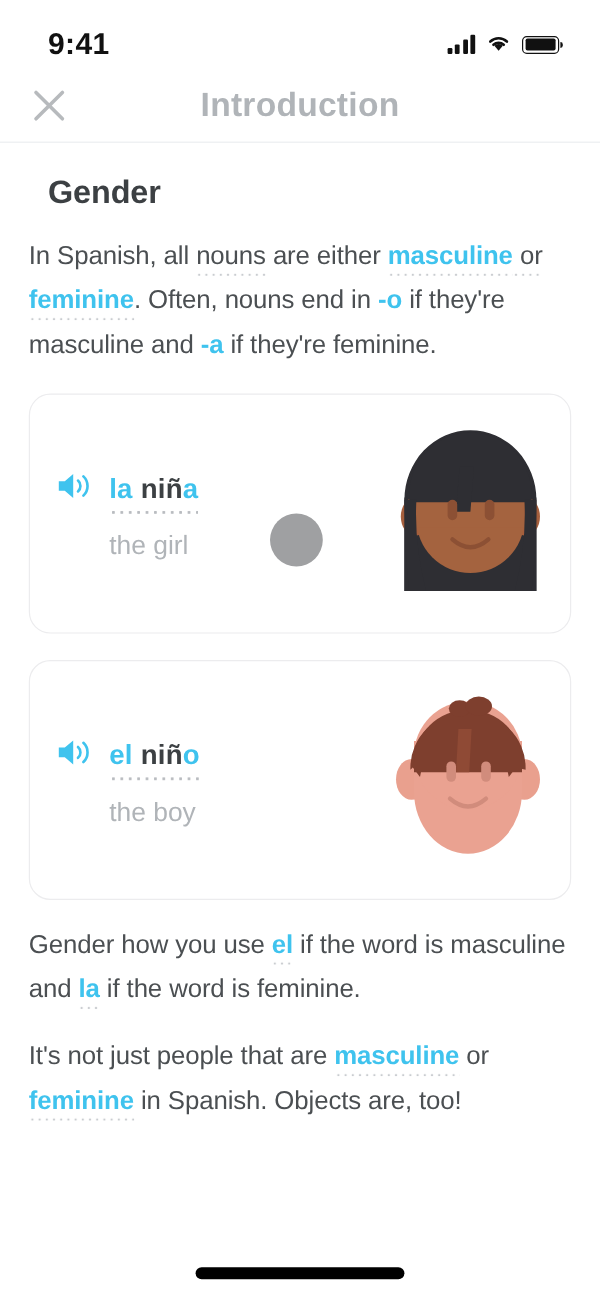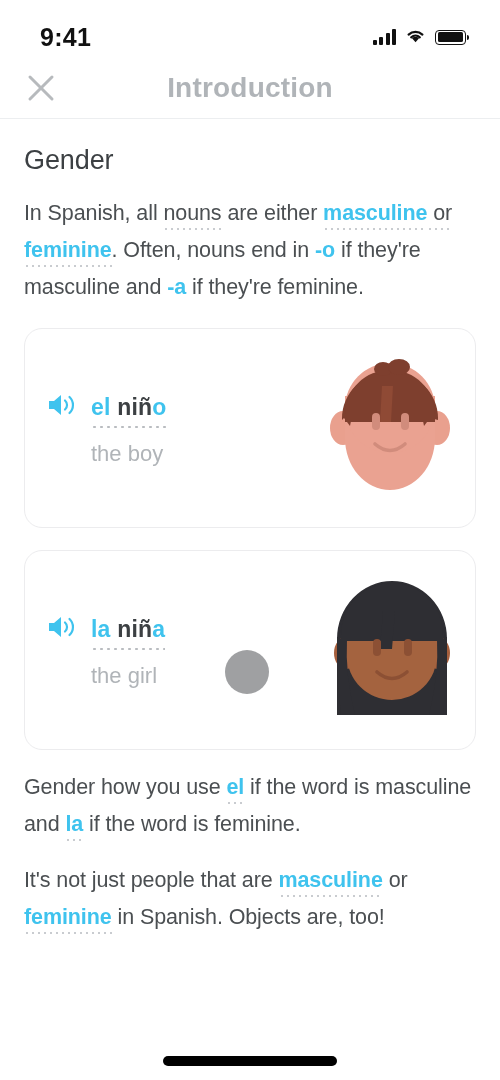--- a/index.html
+++ b/index.html
@@ -49,22 +49,22 @@
     cursor: pointer;
   }
   .nav-title {
     width: 100%; text-align: center;
     font-size: 28px; font-weight: bold; color: #b0b4b8; letter-spacing: .2px;
   }
 
   
   .content { position: absolute; top: 119px; left: 0; width: 500px; padding: 0 24px; }
   h2.section-title {
-    font-size: 27px; font-weight: normal; color: #3c4043;
-    margin-top: 26px; letter-spacing: -.1px;
+    font-size: 27px; font-weight: bold; color: #3c4043;
+    margin-top: 26px; letter-spacing: -.1px; margin-left: 16px;
   }
   p.body {
     font-size: 21.5px; line-height: 37px; color: #4b4f52;
     margin-top: 19px; letter-spacing: -.1px;
   }
   .kw { color: #3fc3ee; font-weight: bold; text-align: center; }
   .dot-u {
     background-image: radial-gradient(circle, #c9ccd0 1.1px, transparent 1.2px);
     background-size: 6px 6px;
     background-repeat: repeat-x;
@@ -154,94 +154,94 @@
       <div class="card-text">
         <div class="card-row">
           <span class="spk">
             <svg width="32" height="26" viewBox="0 0 32 26">
               <path d="M2 9 h5 L14 3 v20 L7 17 H2 Z" fill="#3fc3ee"></path>
               <path d="M18 8.5 a6 6 0 0 1 0 9" stroke="#3fc3ee" stroke-width="2.2" fill="none" stroke-linecap="round"></path>
               <path d="M22.5 5 a11 11 0 0 1 0 16" stroke="#3fc3ee" stroke-width="2.2" fill="none" stroke-linecap="round"></path>
             </svg>
           </span>
           <span class="word-wrap">
-            <span class="word"><span class="a">el</span> <span>niñ</span><span class="a">o</span></span>
+            <span class="word"><span class="a">la</span> <span>niñ</span><span class="a">a</span></span>
             <span class="underdots"></span>
           </span>
         </div>
-        <div class="trans">the boy</div>
-      </div>
+        <div class="trans">the girl</div>
+      </div>
+      <div class="touch-dot" style="left:220px; top:720px; position:absolute; left:200px; top:99px;"></div>
       <div class="face">
-        <svg width="130" height="140" viewBox="0 0 130 140">
-
-          <ellipse cx="18" cy="72" rx="13" ry="17" fill="#e9a08e"></ellipse>
-          <ellipse cx="112" cy="72" rx="13" ry="17" fill="#e9a08e"></ellipse>
-
-          <path d="M20 40 h90 v42 a45 52 0 0 1 -90 0 Z" fill="#eaa291"></path>
-          <circle cx="65" cy="52" r="45" fill="#eaa291"></circle>
-
-          <path d="M17 62 a48 46 0 0 1 96 0 l0 2 -8 -2 -6 8 -2 -10 -70 0 -2 10 -6 -8 -2 2 Z" fill="#7e3f2e"></path>
-          <path d="M20 58 a45 44 0 0 1 90 0 v8 H20 Z" fill="#7e3f2e"></path>
-
-          <ellipse cx="58" cy="13" rx="9" ry="7" fill="#7e3f2e"></ellipse>
-          <ellipse cx="74" cy="11" rx="11" ry="8" fill="#7e3f2e"></ellipse>
-
-          <path d="M57 30 L68 30 L66 66 L55 66 Z" fill="#8f4a35"></path>
-
-          <rect x="47" y="57" width="8" height="17" rx="4" fill="#d18c7c"></rect>
-          <rect x="76" y="57" width="8" height="17" rx="4" fill="#d18c7c"></rect>
-
-          <path d="M50 88 q15 13 30 0" stroke="#d18c7c" stroke-width="3.6" fill="none" stroke-linecap="round"></path>
+        <svg width="126" height="142" viewBox="0 0 126 142">
+
+          <path d="M8 62 a55 58 0 0 1 110 0 V138 H8 Z" fill="#2e2e33"></path>
+
+          <ellipse cx="17" cy="76" rx="12" ry="16" fill="#a65f3d"></ellipse>
+          <ellipse cx="109" cy="76" rx="12" ry="16" fill="#a65f3d"></ellipse>
+
+          <circle cx="63" cy="78" r="45" fill="#a4633f"></circle>
+          <path d="M18 55 h90 v30 H18 Z" fill="#a4633f"></path>
+
+          <path d="M10 60 a53 54 0 0 1 106 0 v4 a53 40 0 0 0 -106 0 Z" fill="#2e2e33"></path>
+          <path d="M12 58 a51 52 0 0 1 102 0 v6 H12 Z" fill="#2e2e33"></path>
+
+          <path d="M10 60 q2 45 6 78 H8 V60 Z" fill="#2e2e33"></path>
+          <path d="M116 60 q-2 45 -6 78 h8 V60 Z" fill="#2e2e33"></path>
+          <path d="M8 62 q0 40 4 76 h14 q-10 -40 -8 -76 Z" fill="#2e2e33"></path>
+          <path d="M118 62 q0 40 -4 76 h-14 q10 -40 8 -76 Z" fill="#2e2e33"></path>
+
+          <path d="M54 34 L66 34 L63 72 L51 72 Z" fill="#2e2e33"></path>
+
+          <rect x="44" y="62" width="8" height="17" rx="4" fill="#8c5034"></rect>
+          <rect x="75" y="62" width="8" height="17" rx="4" fill="#8c5034"></rect>
+
+          <path d="M48 95 q15 13 30 0" stroke="#8c5034" stroke-width="3.6" fill="none" stroke-linecap="round"></path>
         </svg>
       </div>
     </div>
 
     <div class="card">
       <div class="card-text">
         <div class="card-row">
           <span class="spk">
             <svg width="32" height="26" viewBox="0 0 32 26">
               <path d="M2 9 h5 L14 3 v20 L7 17 H2 Z" fill="#3fc3ee"></path>
               <path d="M18 8.5 a6 6 0 0 1 0 9" stroke="#3fc3ee" stroke-width="2.2" fill="none" stroke-linecap="round"></path>
               <path d="M22.5 5 a11 11 0 0 1 0 16" stroke="#3fc3ee" stroke-width="2.2" fill="none" stroke-linecap="round"></path>
             </svg>
           </span>
           <span class="word-wrap">
-            <span class="word"><span class="a">la</span> <span>niñ</span><span class="a">a</span></span>
+            <span class="word"><span class="a">el</span> <span>niñ</span><span class="a">o</span></span>
             <span class="underdots"></span>
           </span>
         </div>
-        <div class="trans">the girl</div>
-      </div>
-      <div class="touch-dot" style="left:220px; top:720px; position:absolute; left:200px; top:99px;"></div>
+        <div class="trans">the boy</div>
+      </div>
       <div class="face">
-        <svg width="126" height="142" viewBox="0 0 126 142">
-
-          <path d="M8 62 a55 58 0 0 1 110 0 V138 H8 Z" fill="#2e2e33"></path>
-
-          <ellipse cx="17" cy="76" rx="12" ry="16" fill="#a65f3d"></ellipse>
-          <ellipse cx="109" cy="76" rx="12" ry="16" fill="#a65f3d"></ellipse>
-
-          <circle cx="63" cy="78" r="45" fill="#a4633f"></circle>
-          <path d="M18 55 h90 v30 H18 Z" fill="#a4633f"></path>
-
-          <path d="M10 60 a53 54 0 0 1 106 0 v4 a53 40 0 0 0 -106 0 Z" fill="#2e2e33"></path>
-          <path d="M12 58 a51 52 0 0 1 102 0 v6 H12 Z" fill="#2e2e33"></path>
-
-          <path d="M10 60 q2 45 6 78 H8 V60 Z" fill="#2e2e33"></path>
-          <path d="M116 60 q-2 45 -6 78 h8 V60 Z" fill="#2e2e33"></path>
-          <path d="M8 62 q0 40 4 76 h14 q-10 -40 -8 -76 Z" fill="#2e2e33"></path>
-          <path d="M118 62 q0 40 -4 76 h-14 q10 -40 8 -76 Z" fill="#2e2e33"></path>
-
-          <path d="M54 34 L66 34 L63 72 L51 72 Z" fill="#2e2e33"></path>
-
-          <rect x="44" y="62" width="8" height="17" rx="4" fill="#8c5034"></rect>
-          <rect x="75" y="62" width="8" height="17" rx="4" fill="#8c5034"></rect>
-
-          <path d="M48 95 q15 13 30 0" stroke="#8c5034" stroke-width="3.6" fill="none" stroke-linecap="round"></path>
+        <svg width="130" height="140" viewBox="0 0 130 140">
+
+          <ellipse cx="18" cy="72" rx="13" ry="17" fill="#e9a08e"></ellipse>
+          <ellipse cx="112" cy="72" rx="13" ry="17" fill="#e9a08e"></ellipse>
+
+          <path d="M20 40 h90 v42 a45 52 0 0 1 -90 0 Z" fill="#eaa291"></path>
+          <circle cx="65" cy="52" r="45" fill="#eaa291"></circle>
+
+          <path d="M17 62 a48 46 0 0 1 96 0 l0 2 -8 -2 -6 8 -2 -10 -70 0 -2 10 -6 -8 -2 2 Z" fill="#7e3f2e"></path>
+          <path d="M20 58 a45 44 0 0 1 90 0 v8 H20 Z" fill="#7e3f2e"></path>
+
+          <ellipse cx="58" cy="13" rx="9" ry="7" fill="#7e3f2e"></ellipse>
+          <ellipse cx="74" cy="11" rx="11" ry="8" fill="#7e3f2e"></ellipse>
+
+          <path d="M57 30 L68 30 L66 66 L55 66 Z" fill="#8f4a35"></path>
+
+          <rect x="47" y="57" width="8" height="17" rx="4" fill="#d18c7c"></rect>
+          <rect x="76" y="57" width="8" height="17" rx="4" fill="#d18c7c"></rect>
+
+          <path d="M50 88 q15 13 30 0" stroke="#d18c7c" stroke-width="3.6" fill="none" stroke-linecap="round"></path>
         </svg>
       </div>
     </div>
 
     <p class="body"><span>Gender how you use </span><span class="kw dot-u">el</span><span> if the word is masculine and </span><span class="kw dot-u">la</span><span> if the word is feminine.</span></p>
 
 
     <p class="body"><span>It's not just people that are </span><span class="kw dot-u">masculine</span><span> or </span><span class="kw dot-u">feminine</span><span> in Spanish. Objects are, too!</span></p>
 
   </div>

